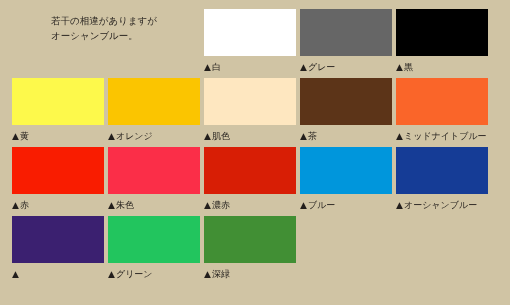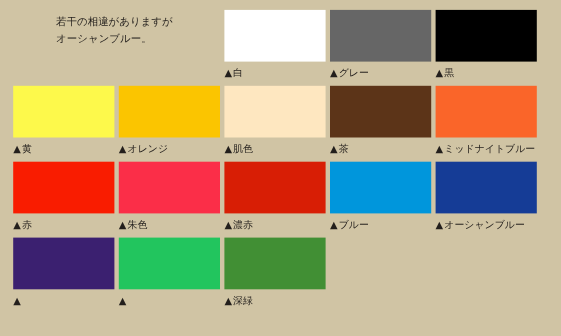--- a/index.html
+++ b/index.html
@@ -201,20 +201,21 @@
       <div class="swatch" style="background-color: rgb(59, 32, 112);"></div>
       <div class="label">
         <span class="tri">▲</span>
       </div>
     </div>
 
     <div class="cell">
       <div class="swatch" style="background-color: rgb(34, 197, 94);"></div>
       <div class="label">
         <span class="tri">▲</span>
+        <span class="lbl-text">グリーン</span>
       </div>
     </div>
 
     <div class="cell">
       <div class="swatch" style="background-color: rgb(65, 143, 52);"></div>
       <div class="label">
         <span class="tri">▲</span>
         <span class="lbl-text">深緑</span>
       </div>
     </div>

